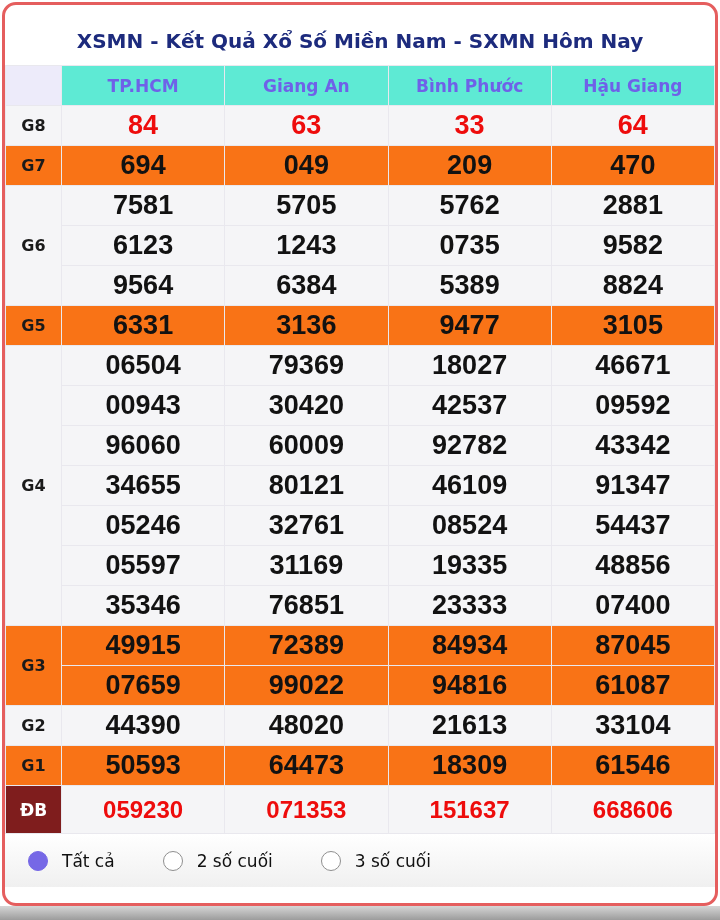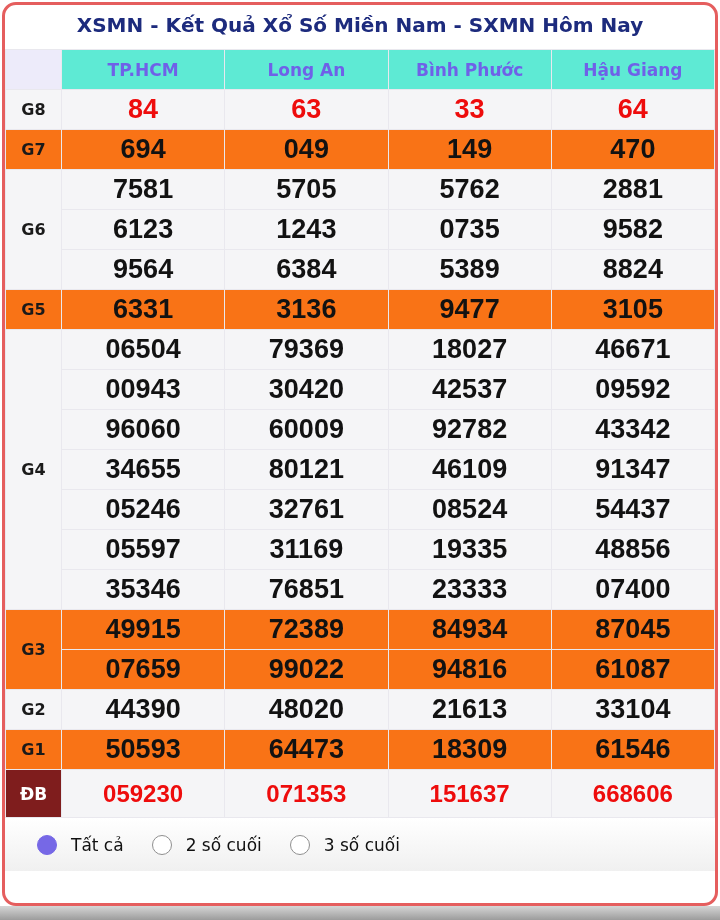--- a/index.html
+++ b/index.html
@@ -15,21 +15,21 @@
     border-radius: 14px;
     background: #ffffff;
     overflow: hidden;
   }
   .below-strip {
     width: 720px; height: 14px;
     background: linear-gradient(#d6d6d6, #9c9c9c);
   }
   
   .page-title {
-    margin-top: 8px;
+    margin-top: 24px;
     text-align: center;
     font-size: 20px;
     font-weight: bold;
     color: #1d2b7d;
   }
   .breadcrumb {
     margin-top: 9px;
     text-align: center;
     font-size: 15px;
     color: #222222;
@@ -81,22 +81,22 @@
   th.badge {
     background: #7f1d1d;
     color: #ffffff;
     font-size: 17px;
   }
   
   .filter-bar {
     height: 53px;
     display: flex;
     align-items: center;
-    padding-left: 32px;
-    gap: 28px;
+    padding-left: 23px;
+    gap: 48px;
     background: linear-gradient(#ffffff, #f0f0f0);
   }
   .radio-option {
     display: flex;
     align-items: center;
     gap: 14px;
     cursor: pointer;
     font-size: 17px;
     color: #111111;
   }
@@ -125,38 +125,38 @@
       <col class="label-col">
       <col>
         <col>
         <col>
         <col>
     </colgroup>
     <thead>
       <tr class="head-row">
         <th class="corner"></th>
         <th>TP.HCM</th>
-        <th>Long An</th>
+        <th>Giang An</th>
         <th>Bình Phước</th>
         <th>Hậu Giang</th>
       </tr>
     </thead>
     <tbody id="results-body">
         <tr class="shade-gray g-g8 hl">
           <th rowspan="1" class="prize-label">G8</th>
           <td>84</td>
           <td>63</td>
           <td>33</td>
           <td>64</td>
         </tr>
         <tr class="shade-white g-g7">
           <th rowspan="1" class="prize-label">G7</th>
           <td>694</td>
           <td>049</td>
-          <td>149</td>
+          <td>209</td>
           <td>470</td>
         </tr>
         <tr class="shade-gray g-g6">
           <th rowspan="3" class="prize-label">G6</th>
           <td>7581</td>
           <td>5705</td>
           <td>5762</td>
           <td>2881</td>
         </tr>
         <tr class="shade-gray g-g6">

